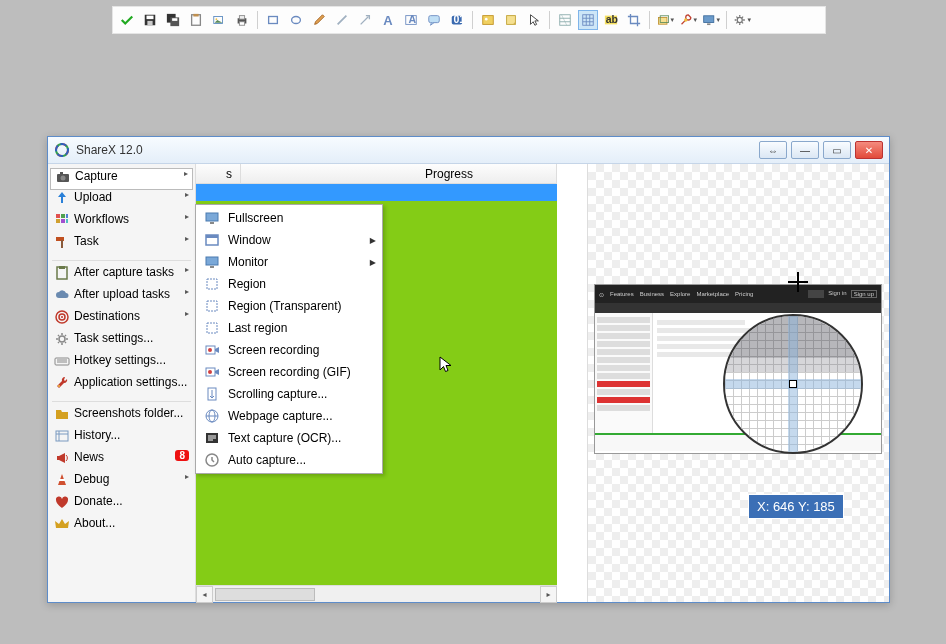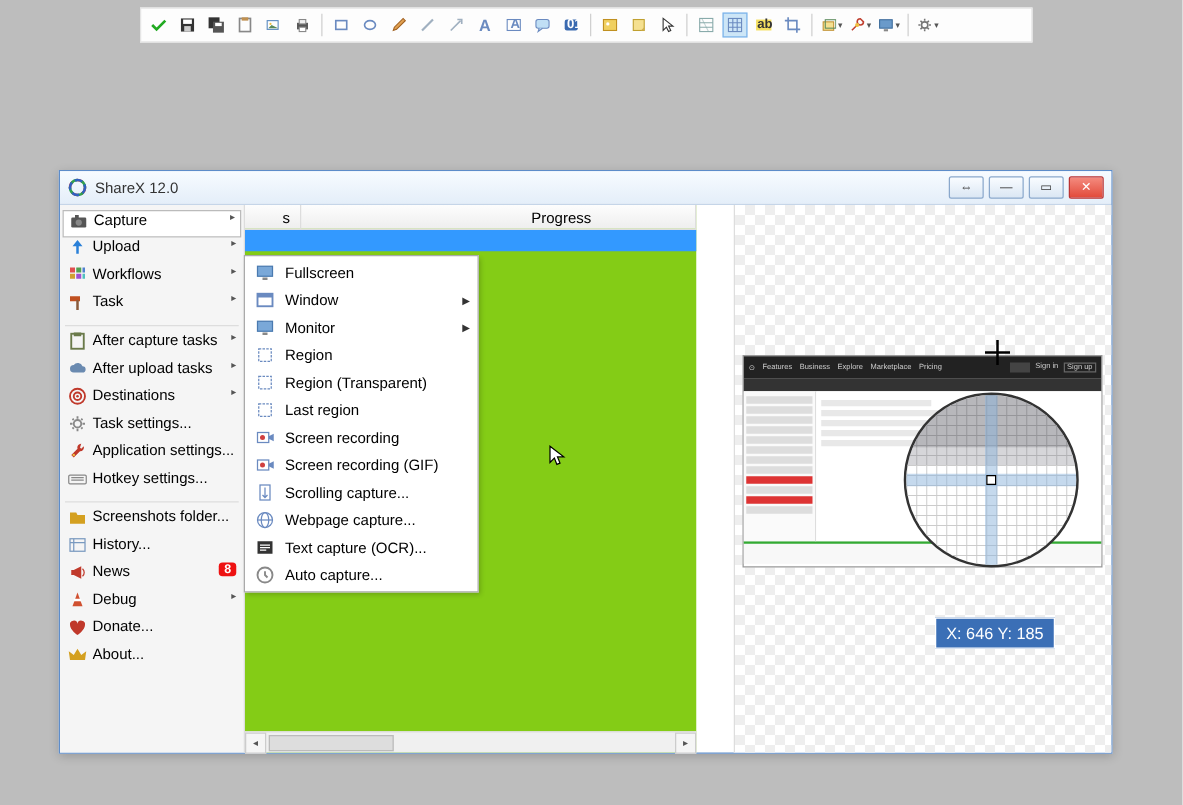--- a/index.html
+++ b/index.html
@@ -359,35 +359,35 @@
               <svg width="16" height="16" viewBox="0 0 16 16">
                 <circle cx="8" cy="8" r="3" fill="none" stroke="#888" stroke-width="1.5"></circle>
                 <path d="M8 2v2M8 12v2M2 8h2M12 8h2M4 4l1 1M11 11l1 1M12 4l-1 1M5 11l-1 1" stroke="#888" stroke-width="1.5"></path>
               </svg>
             </span>
             <span class="side-label">Task settings...</span>
           </div>
           <div class="side-item">
             <span class="side-ic">
               <svg width="16" height="16" viewBox="0 0 16 16">
-                <path d="M11 2a3 3 0 00-3 4L3 11l2 2 5-5a3 3 0 003-4l-2 2-1-1z" fill="#c0392b"></path>
-                <circle cx="5" cy="11" r="1" fill="#f0c040"></circle>
-              </svg>
-            </span>
-            <span class="side-label">Application settings...</span>
-          </div>
-          <div class="side-item">
-            <span class="side-ic">
-              <svg width="16" height="16" viewBox="0 0 16 16">
                 <rect x="1" y="5" width="14" height="7" fill="none" stroke="#888" rx="1"></rect>
                 <line x1="3" y1="7" x2="13" y2="7" stroke="#888"></line>
                 <line x1="3" y1="9" x2="13" y2="9" stroke="#888"></line>
               </svg>
             </span>
             <span class="side-label">Hotkey settings...</span>
+          </div>
+          <div class="side-item">
+            <span class="side-ic">
+              <svg width="16" height="16" viewBox="0 0 16 16">
+                <path d="M11 2a3 3 0 00-3 4L3 11l2 2 5-5a3 3 0 003-4l-2 2-1-1z" fill="#c0392b"></path>
+                <circle cx="5" cy="11" r="1" fill="#f0c040"></circle>
+              </svg>
+            </span>
+            <span class="side-label">Application settings...</span>
           </div>
         </div>
       <div class="side-sep"></div>
       <div id="side-group-3">
           <div class="side-item">
             <span class="side-ic">
               <svg width="16" height="16" viewBox="0 0 16 16">
                 <path d="M2 4h5l1 2h6v7H2z" fill="#d4a020"></path>
               </svg>
             </span>

